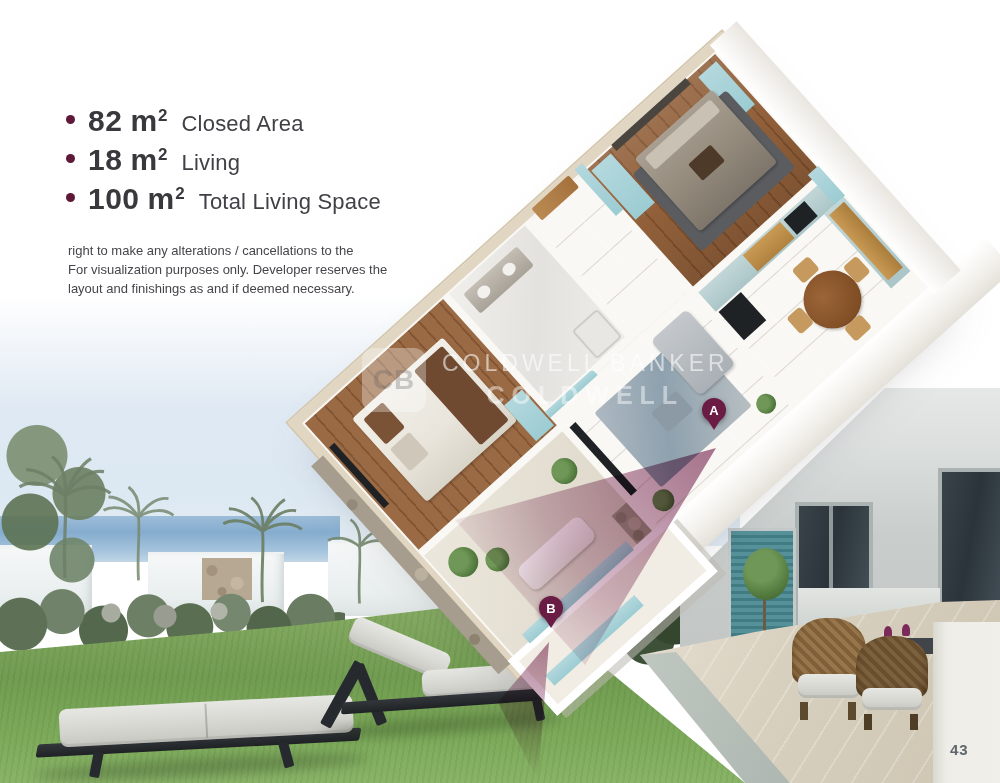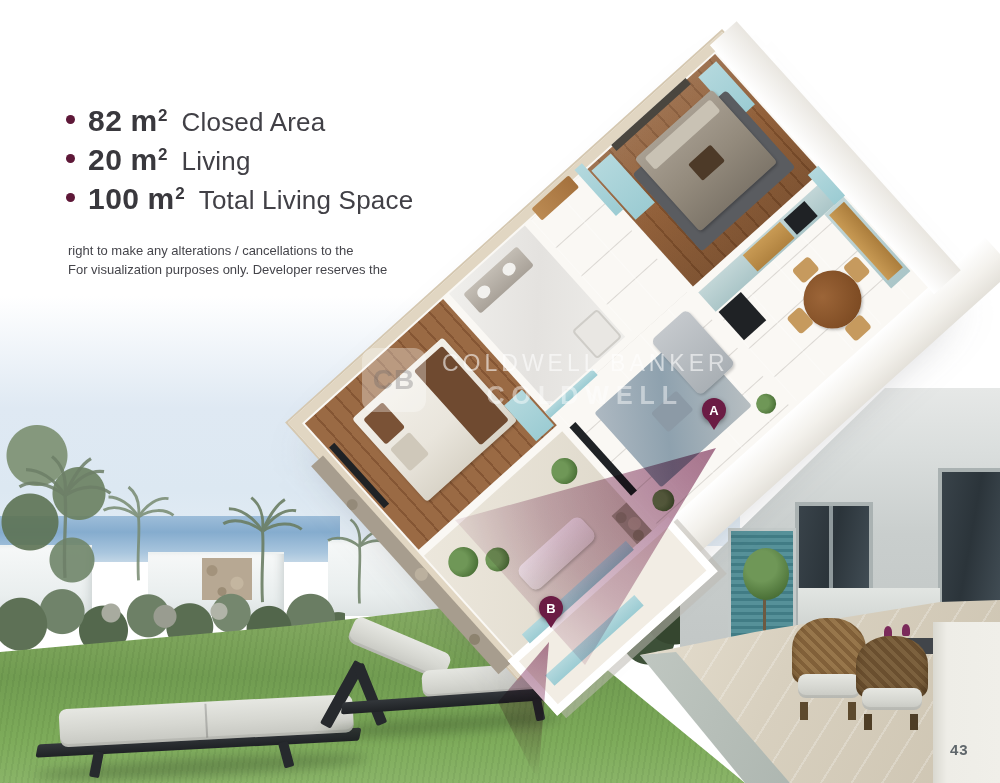--- a/index.html
+++ b/index.html
@@ -138,21 +138,21 @@
        text-align:center;margin-top:4px;}
 
   
   .specs{left:66px;top:104px;list-style:none;margin:0;padding:0;z-index:10;}
   .specs li{display:flex;align-items:baseline;height:39px;}
   .bullet{width:9px;height:9px;border-radius:50%;background:#5e1838;margin-right:13px;
        position:relative;top:-7px;flex:0 0 auto;}
   .spec-val{font-weight:800;font-size:30px;color:#39383d;letter-spacing:.5px;}
   .spec-unit{font-weight:800;font-size:30px;color:#39383d;margin-left:8px;}
   .spec-sup{font-weight:800;font-size:17px;color:#39383d;position:relative;top:-10px;margin-left:1px;}
-  .spec-label{font-size:26px;color:#414046;margin-left:14px;letter-spacing:.2px;}
+  .spec-label{font-size:22px;color:#414046;margin-left:14px;letter-spacing:.2px;}
   .disclaimer{left:68px;top:242px;width:320px;font-size:13px;line-height:1.45;color:#45454b;z-index:10;}
   .disclaimer span{display:block;}
   .viewb{left:58px;top:420px;display:flex;align-items:center;z-index:10;}
   .vb-bar{width:7px;height:27px;background:#6b1c44;border-radius:3px;}
   .vb-tri{width:0;height:0;border-top:13px solid transparent;border-bottom:13px solid transparent;
        border-left:17px solid #6b1c44;margin-left:3px;}
   .vb-text{font-size:28px;color:#5a5f64;margin-left:15px;letter-spacing:.5px;}
   .page-num{left:950px;top:741px;font-weight:700;font-size:15px;color:#5f666b;letter-spacing:1px;z-index:10;}
 </style>
 </head>
@@ -377,34 +377,35 @@
   <ul class="abs specs">
     <li>
       <span class="bullet"></span>
       <span class="spec-val">82</span>
       <span class="spec-unit">m</span>
       <span class="spec-sup">2</span>
       <span class="spec-label">Closed Area</span>
     </li>
     <li>
       <span class="bullet"></span>
-      <span class="spec-val">20</span>
+      <span class="spec-val">18</span>
       <span class="spec-unit">m</span>
       <span class="spec-sup">2</span>
       <span class="spec-label">Living</span>
     </li>
     <li>
       <span class="bullet"></span>
       <span class="spec-val">100</span>
       <span class="spec-unit">m</span>
       <span class="spec-sup">2</span>
       <span class="spec-label">Total Living Space</span>
     </li>
   </ul>
 
   <div class="abs disclaimer">
     <span>right to make any alterations / cancellations to the</span>
     <span>For visualization purposes only. Developer reserves the</span>
+    <span>layout and finishings as and if deemed necessary.</span>
   </div>
 
 
   <div class="abs page-num">43</div>
 </div>
 
 </body></html>

